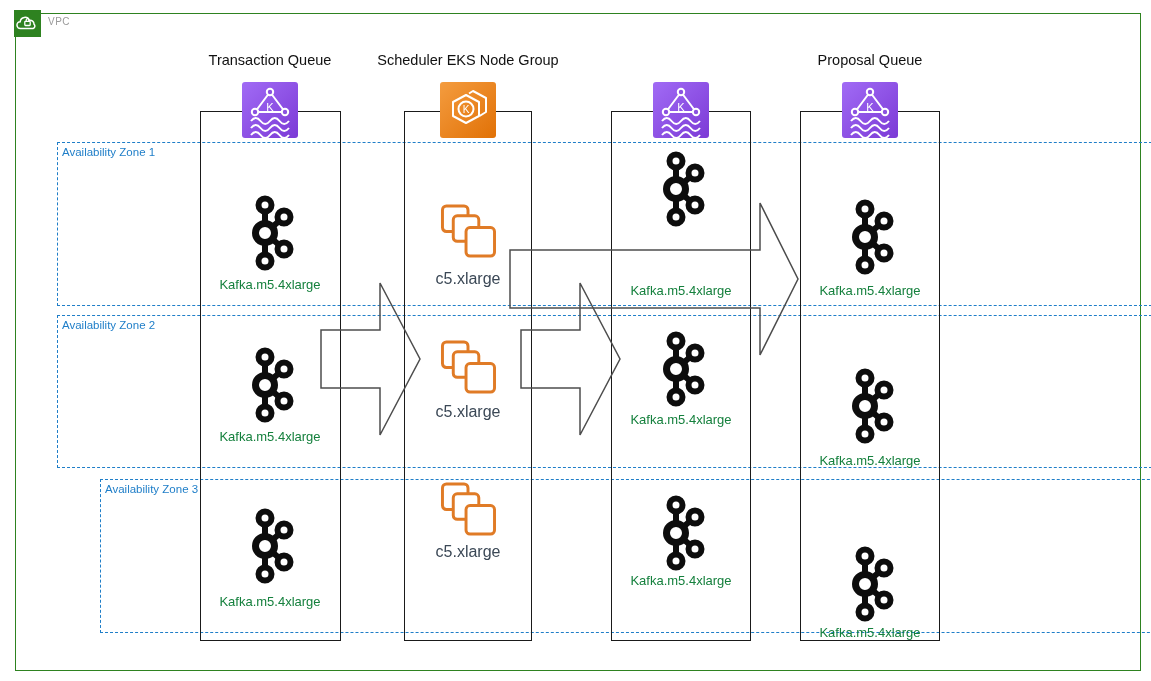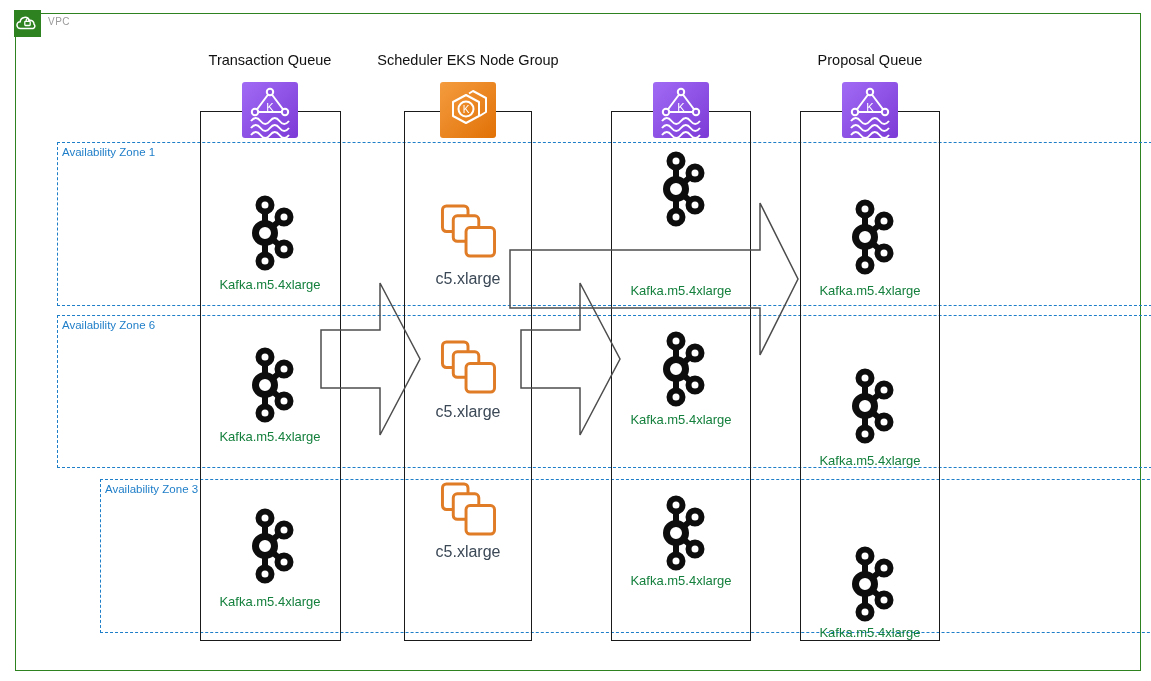--- a/index.html
+++ b/index.html
@@ -110,21 +110,21 @@
   <div class="abs vpc-box"></div>
   <svg class="abs vpc-icon">
       <use href="#sym-vpc"></use>
     </svg>
   <div class="abs vpc-label">VPC</div>
 
   <div class="abs az az1">
     <div class="az-label">Availability Zone 1</div>
   </div>
   <div class="abs az az2">
-    <div class="az-label">Availability Zone 6</div>
+    <div class="az-label">Availability Zone 2</div>
   </div>
   <div class="abs az az3">
     <div class="az-label">Availability Zone 3</div>
   </div>
 
   <div class="abs col col1"></div>
   <div class="abs col col2"></div>
   <div class="abs col col3"></div>
   <div class="abs col col4"></div>
 

